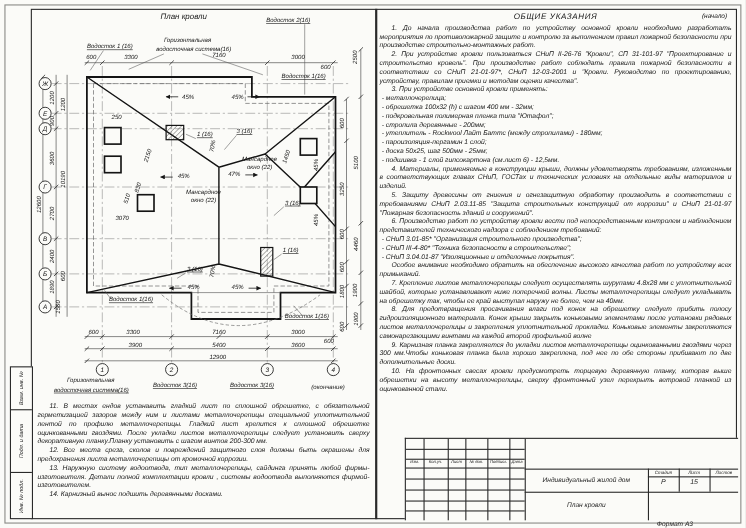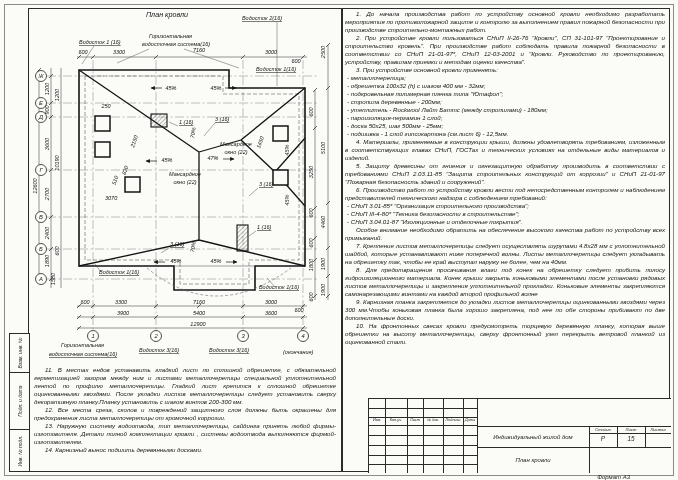--- a/index.html
+++ b/index.html
@@ -213,20 +213,24 @@
           <text x="62" y="347" font-size="5.5" text-anchor="start">Горизонтальная</text>
           <text x="50" y="356" font-size="5.5" text-anchor="start" text-decoration="underline">водосточная система(16)</text>
           <text x="140" y="352" font-size="5.5" text-anchor="start" text-decoration="underline">Водосток 3(16)</text>
           <text x="210" y="352" font-size="5.5" text-anchor="start" text-decoration="underline">Водосток 3(16)</text>
           <text x="284" y="354" font-size="5.5" text-anchor="start">(окончание)</text>
         </g>
     </svg>
   </div>
 
   <div class="notes">
+    <div class="notes-header">
+      <span class="notes-title">ОБЩИЕ УКАЗАНИЯ</span>
+      <span class="notes-start">(начало)</span>
+    </div>
     <div id="notesBody">
         <p class="ind">1. До начала производства работ по устройству основной кровли необходимо разработать мероприятия по противопожарной защите и контролю за выполнением правил пожарной  безопасности при производстве строительно-монтажных работ.</p>
         <p class="ind">2. При устройстве кровли пользоваться СНиП II-26-76 "Кровли", СП 31-101-97  "Проектирование и строительство кровель". При производстве работ соблюдать правила  пожарной безопасности в соответствии со СНиП 21-01-97*, СНиП 12-03-2001 и "Кровли.  Руководство по проектированию, устройству, правилам приемки и методам оценки  качества".</p>
         <p class="ind">3. При устройстве основной кровли применять:</p>
         <p class="bull">- металлочерепица;</p>
         <p class="bull">- обрешетка 100х32 (h) с шагом 400 мм - 32мм;</p>
         <p class="bull">- подкровельная полимерная пленка типа "Ютафол";</p>
         <p class="bull">- стропила деревянные - 200мм;</p>
         <p class="bull">- утеплитель - Rockwool Лайт Баттс (между стропилами) - 180мм;</p>
         <p class="bull">- пароизоляция-пергамин 1 слой;</p>

